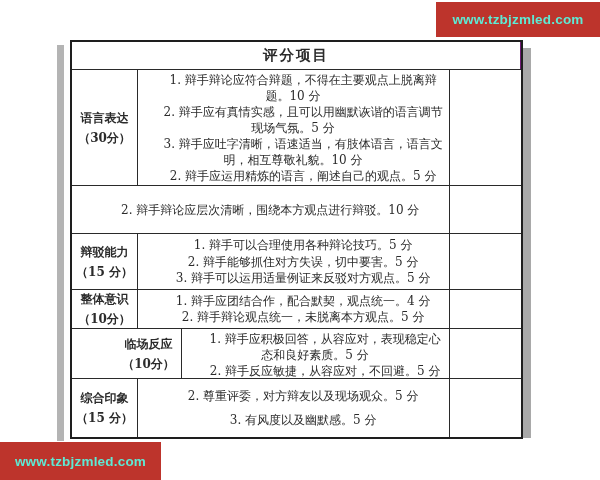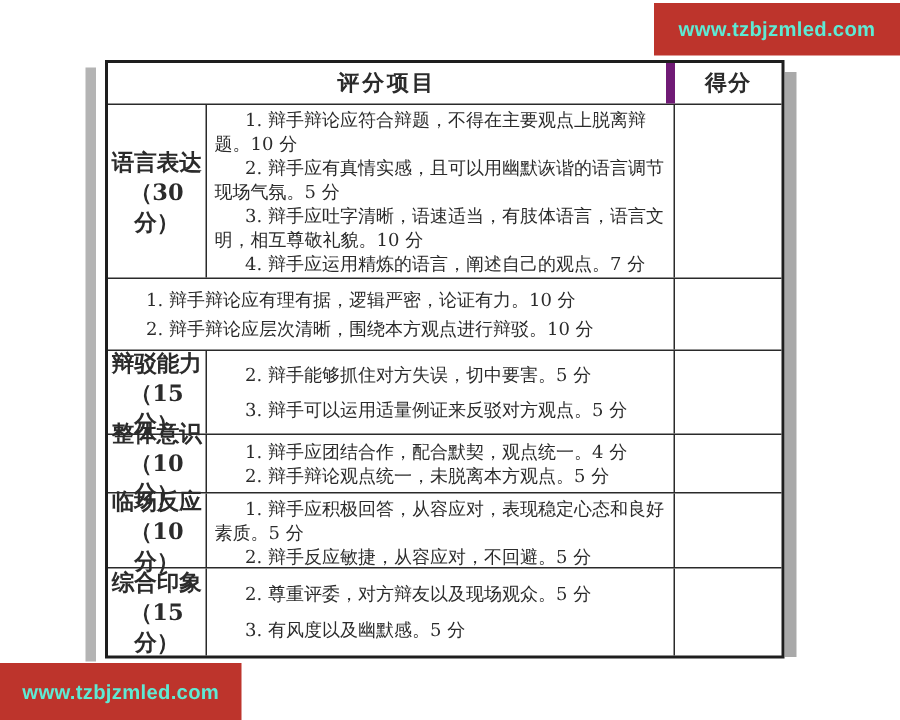--- a/index.html
+++ b/index.html
@@ -41,104 +41,103 @@
   }
   .t-row { display: flex; border-bottom: 1px solid #2a2a2a; }
   .t-row:last-child { border-bottom: none; }
 
   .header-row { height: 28px; }
   .header-items {
     flex: 1;
     display: flex; align-items: center; justify-content: center;
     font-weight: bold; font-size: 14.5px;
     letter-spacing: 2px;
-    border-right: 6px solid #701a75;
+    border-right: 1px solid #701a75;
   }
   .header-score {
     width: 71px;
     display: flex; align-items: center; justify-content: center;
     font-weight: bold; font-size: 14.5px;
     letter-spacing: 1px;
   }
 
   .cat-cell {
     width: 66px;
     border-right: 1px solid #2a2a2a;
     display: flex; flex-direction: column;
     justify-content: center;
-    font-weight: bold; font-size: 15px;
+    font-weight: bold; font-size: 12px;
     line-height: 20px;
     text-align: center;
   }
   .items-cell {
     flex: 1;
     border-right: 1px solid #2a2a2a;
     padding: 2px 6px 2px 5px;
     display: flex; flex-direction: column; justify-content: space-evenly;
     font-size: 12px;
     line-height: 16px;
     overflow: hidden;
   }
-  .items-cell p { text-indent: 1.7em; }
+  .items-cell p { text-indent: 1.7em; text-align: center; }
   .score-cell { width: 71px; }
 
   .row-1 { height: 116px; }
   .row-2 { height: 48px; }
   .row-3 { height: 56px; }
   .row-4 { height: 39px; }
-  .row-5 { height: 50px; }
+  .row-5 { height: 50px; padding-left: 44px; }
   .row-6 { height: 58px; }
 </style>
 </head>
 <body>
 
 <div>
 
   <div class="shadow-strip shadow-left"></div>
   <div class="shadow-strip shadow-right"></div>
 
   <div class="banner banner-top">
     <span>www.tzbjzmled.com</span>
   </div>
 
   <div class="score-table">
 
     <div class="t-row header-row">
       <div class="header-items">评分项目</div>
-      <div class="header-score">得分</div>
     </div>
 
     <div class="t-row row-1">
       <div class="cat-cell">
         <span>语言表达</span>
         <span>（30分）</span>
       </div>
       <div class="items-cell">
         <p>1. 辩手辩论应符合辩题，不得在主要观点上脱离辩题。10 分</p>
         <p>2. 辩手应有真情实感，且可以用幽默诙谐的语言调节现场气氛。5 分</p>
         <p>3. 辩手应吐字清晰，语速适当，有肢体语言，语言文明，相互尊敬礼貌。10 分</p>
-        <p>4. 辩手应运用精炼的语言，阐述自己的观点。7 分</p>
+        <p>2. 辩手应运用精炼的语言，阐述自己的观点。5 分</p>
       </div>
       <div class="score-cell"></div>
     </div>
 
     <div class="t-row row-2">
       <div class="items-cell">
-        <p>1. 辩手辩论应有理有据，逻辑严密，论证有力。10 分</p>
         <p>2. 辩手辩论应层次清晰，围绕本方观点进行辩驳。10 分</p>
       </div>
       <div class="score-cell"></div>
     </div>
 
     <div class="t-row row-3">
       <div class="cat-cell">
         <span>辩驳能力</span>
         <span>（15 分）</span>
       </div>
       <div class="items-cell">
+        <p>1. 辩手可以合理使用各种辩论技巧。5 分</p>
         <p>2. 辩手能够抓住对方失误，切中要害。5 分</p>
         <p>3. 辩手可以运用适量例证来反驳对方观点。5 分</p>
       </div>
       <div class="score-cell"></div>
     </div>
 
     <div class="t-row row-4">
       <div class="cat-cell">
         <span>整体意识</span>
         <span>（10分）</span>

